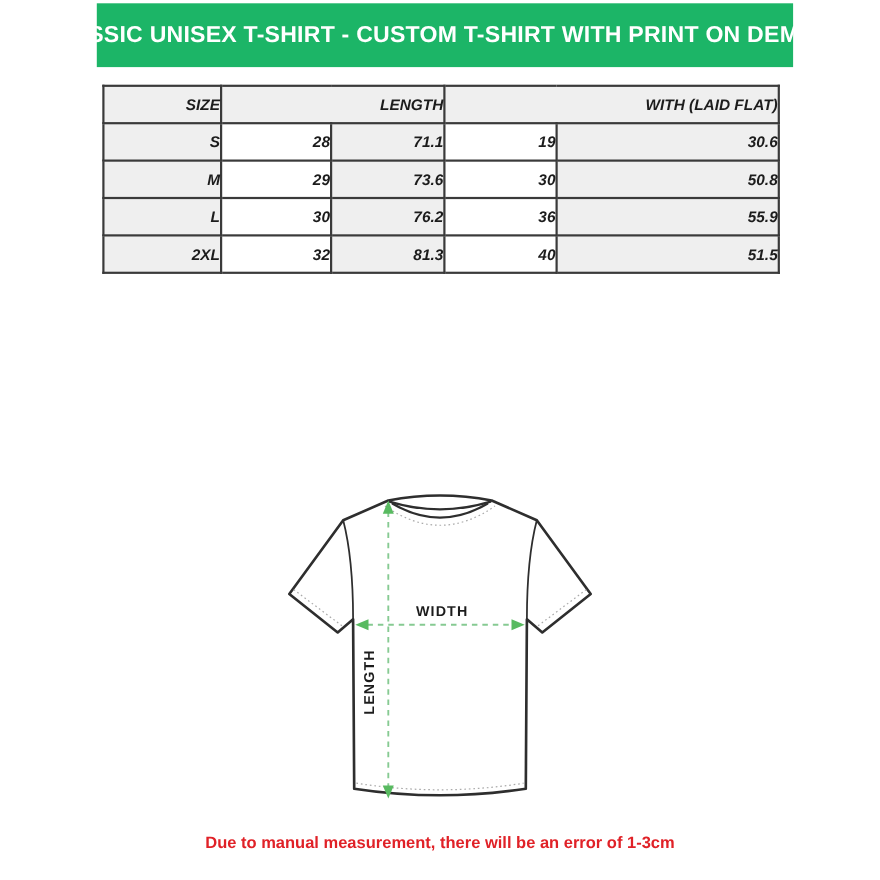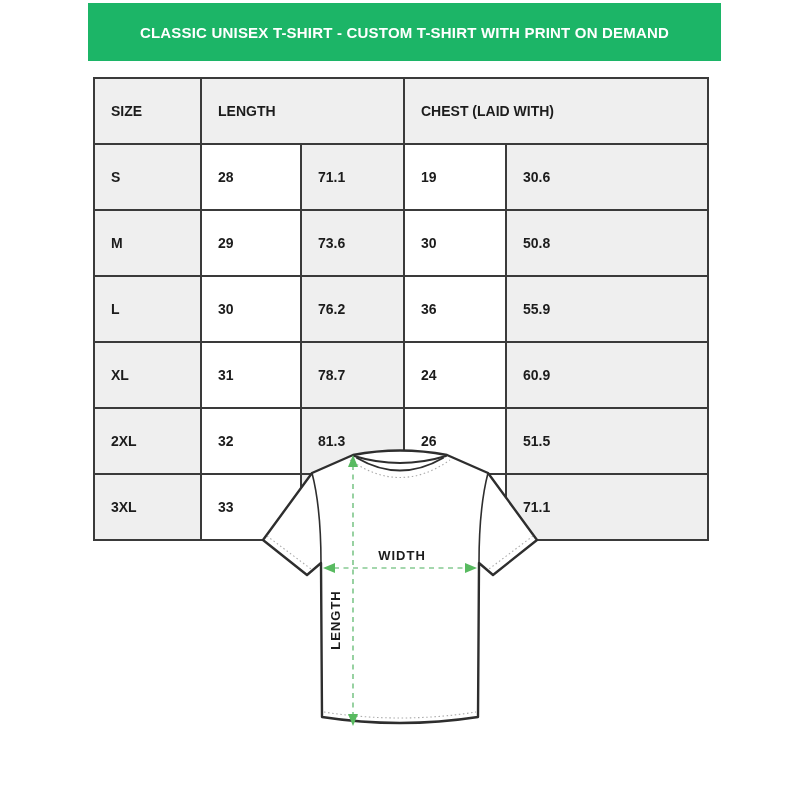--- a/index.html
+++ b/index.html
@@ -17,35 +17,35 @@
   body{font-family:"Liberation Sans","DejaVu Sans",sans-serif;}
   #page{position:relative;width:800px;height:800px;background:#ffffff;overflow:hidden;}
 
   
   .banner{
     position:absolute;left:88px;top:3px;width:633px;height:58px;
     background:var(--banner-green);
     display:flex;align-items:center;justify-content:center;
   }
   .banner span{
-    color:#ffffff;font-weight:bold;font-size:15px;letter-spacing:.2px;
+    color:#ffffff;font-weight:bold;font-size:21px;letter-spacing:.2px;
     white-space:nowrap;
   }
 
   
   table.size-chart{
     position:absolute;left:93px;top:77px;
     border-collapse:collapse;table-layout:fixed;
     font-size:14px;font-weight:bold;color:var(--text-dark);
   }
   table.size-chart th,table.size-chart td{
     border:2px solid var(--table-border);
     height:32px;                 
-    text-align:left;vertical-align:middle;
-    padding:16px;background:#ffffff;
+    text-align:right;vertical-align:middle;
+    padding:0;background:#ffffff;font-style:italic;
   }
   table.size-chart th{background:var(--cell-shaded);}
   table.size-chart td.shaded{background:var(--cell-shaded);}
   .col-size{width:107px;}
   .col-len-in{width:100px;}
   .col-len-cm{width:103px;}
   .col-chest-in{width:102px;}
   .col-chest-cm{width:202px;}
 
   
@@ -82,21 +82,21 @@
       <col class="col-size">
         <col class="col-len-in">
         <col class="col-len-cm">
       <col class="col-chest-in">
         <col class="col-chest-cm">
     </colgroup>
     <thead>
       <tr>
         <th>SIZE</th>
         <th colspan="2">LENGTH</th>
-        <th colspan="2">CHEST (LAID WITH)</th>
+        <th colspan="2">WITH (LAID FLAT)</th>
       </tr>
     </thead>
     <tbody>
         <tr>
           <td class="shaded">S</td>
           <td>28</td>
           <td class="shaded">71.1</td>
           <td>19</td>
           <td class="shaded">30.6</td>
         </tr>
@@ -108,39 +108,25 @@
           <td class="shaded">50.8</td>
         </tr>
         <tr>
           <td class="shaded">L</td>
           <td>30</td>
           <td class="shaded">76.2</td>
           <td>36</td>
           <td class="shaded">55.9</td>
         </tr>
         <tr>
-          <td class="shaded">XL</td>
-          <td>31</td>
-          <td class="shaded">78.7</td>
-          <td>24</td>
-          <td class="shaded">60.9</td>
-        </tr>
-        <tr>
           <td class="shaded">2XL</td>
           <td>32</td>
           <td class="shaded">81.3</td>
-          <td>26</td>
+          <td>40</td>
           <td class="shaded">51.5</td>
-        </tr>
-        <tr>
-          <td class="shaded">3XL</td>
-          <td>33</td>
-          <td class="shaded">83.8</td>
-          <td>28</td>
-          <td class="shaded">71.1</td>
         </tr>
       </tbody>
   </table>
 
   <svg class="diagram" viewBox="0 0 320 320" aria-hidden="true">
 
     <path class="tee-outline" d="M 113 25 Q 160 16 207 25 L 248 43 L 297 110 L 253 145 L 239 133 L 238 287 Q 160 299 82 287 L 81 133 L 67 145 L 23 110 L 72 43 Z"></path>
 
     <path class="tee-line-thin" d="M 72 43 C 79 70 81 105 81 133"></path>
     <path class="tee-line-thin" d="M 248 43 C 241 70 239 105 239 133"></path>
@@ -159,14 +145,15 @@
     <polygon class="measure-head" points="113,296 108,284 118,284"></polygon>
 
     <line class="measure-dash" x1="94" y1="138" x2="226" y2="138"></line>
     <polygon class="measure-head" points="83,138 95,133 95,143"></polygon>
     <polygon class="measure-head" points="237,138 225,133 225,143"></polygon>
 
     <text class="measure-label" x="162" y="130" text-anchor="middle">WIDTH</text>
     <text class="measure-label" x="100" y="190" text-anchor="middle" transform="rotate(-90 100 190)">LENGTH</text>
   </svg>
 
+  <div class="footnote">Due to manual measurement, there will be an error of 1-3cm</div>
 
 </div>
 
 </body></html>

